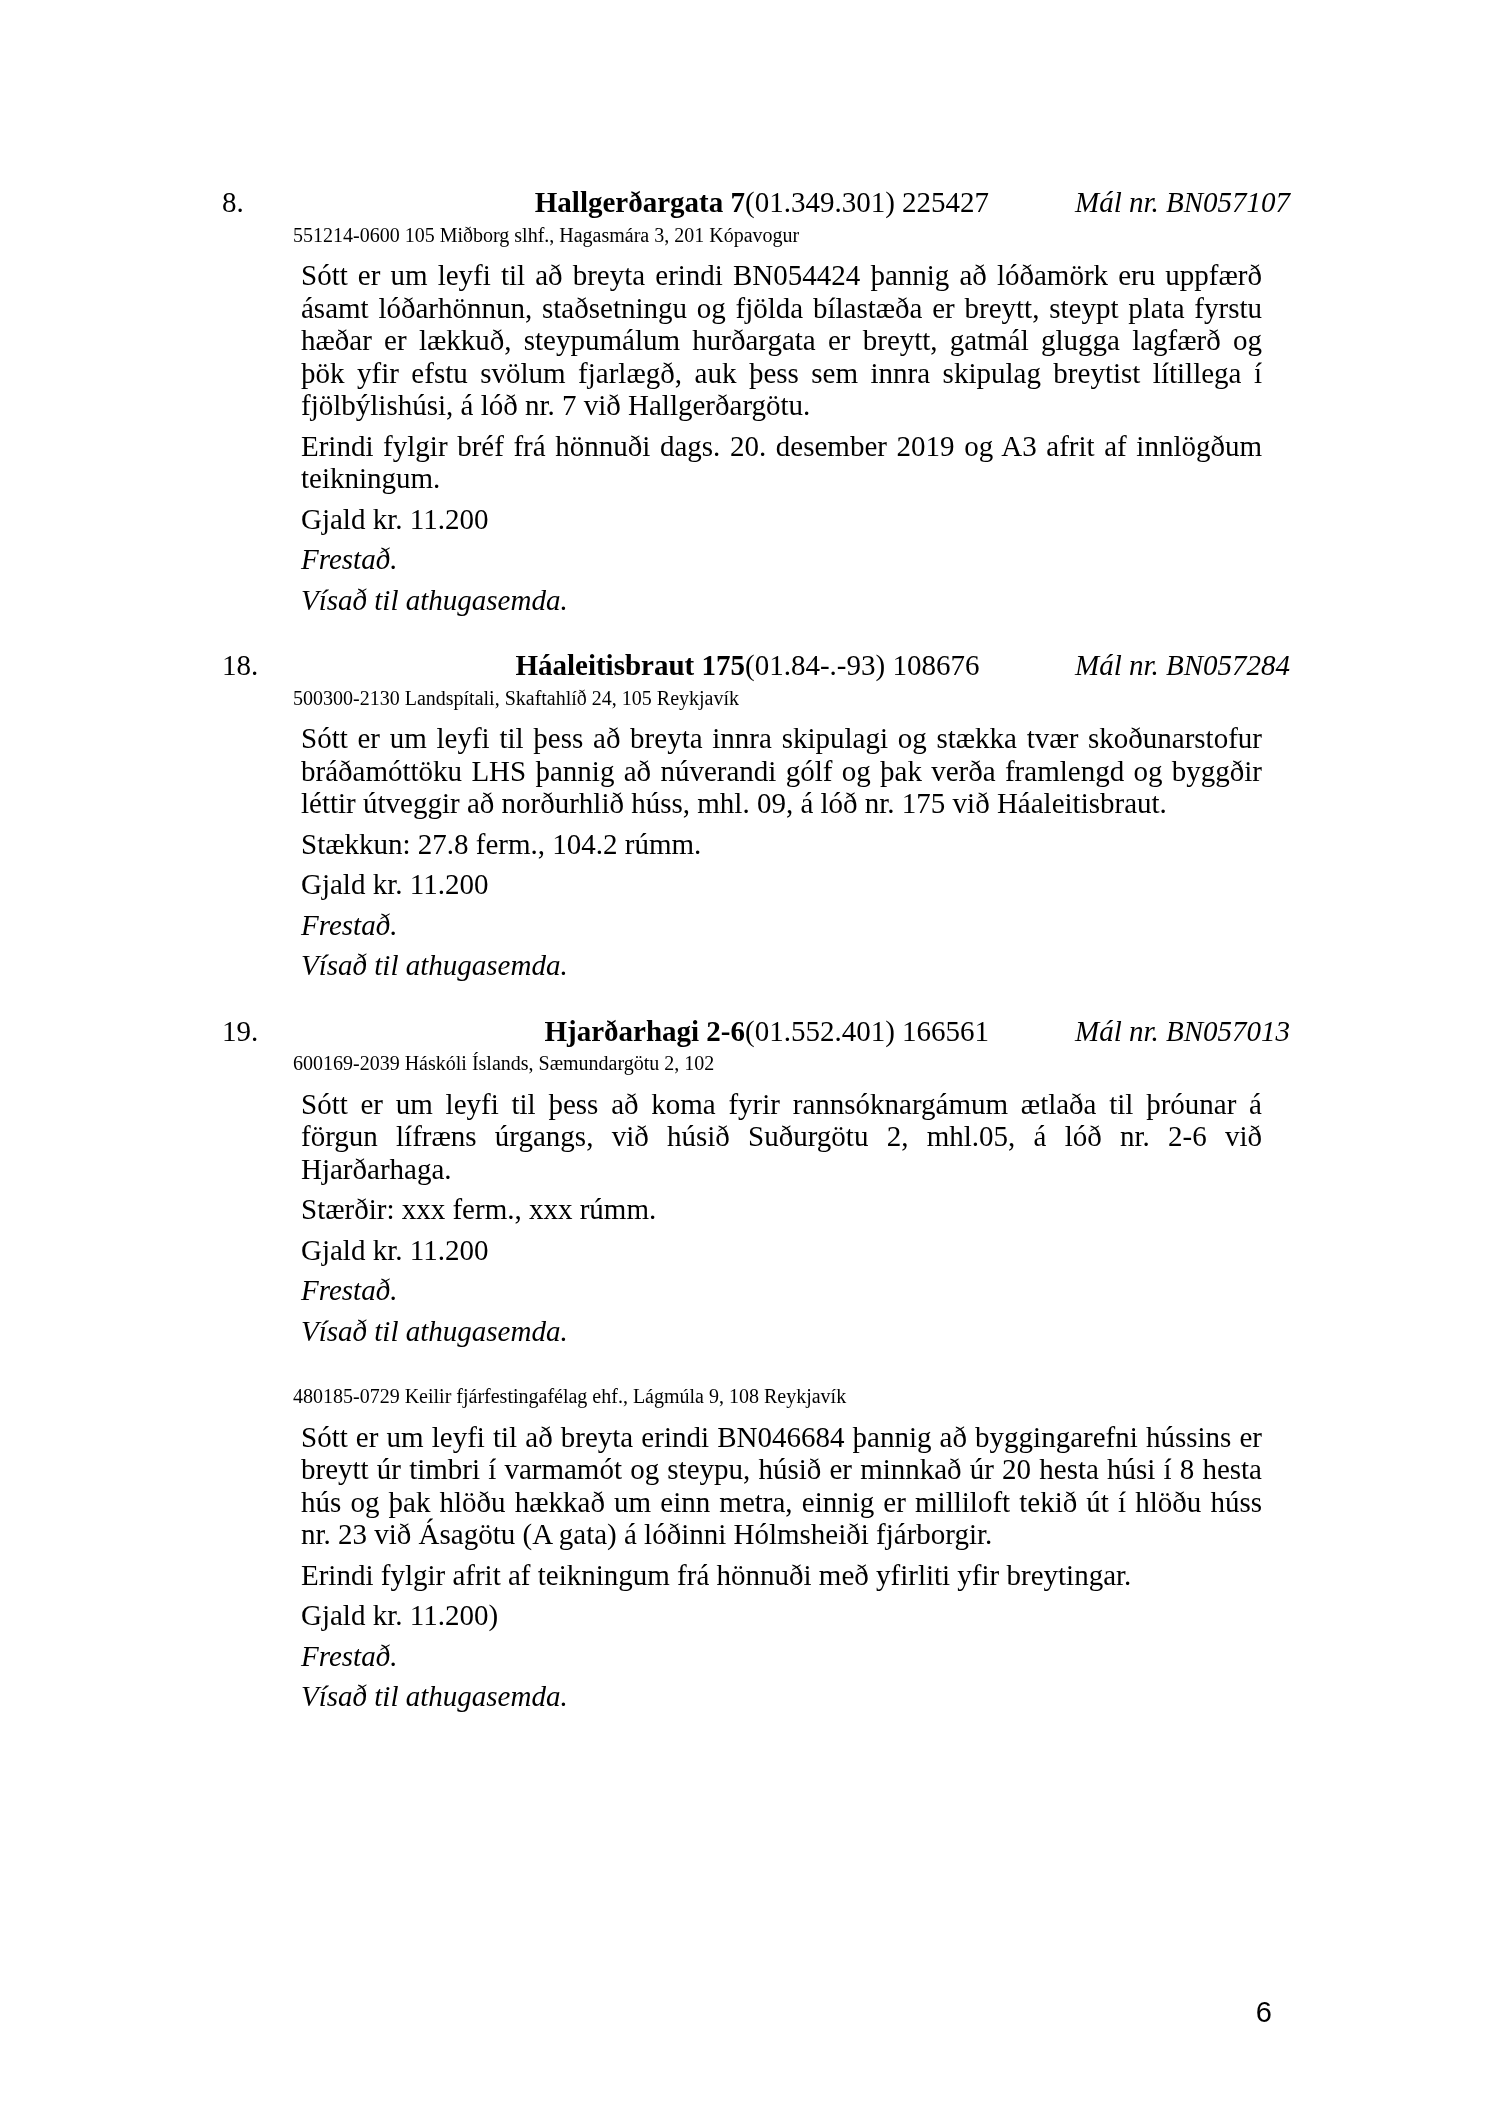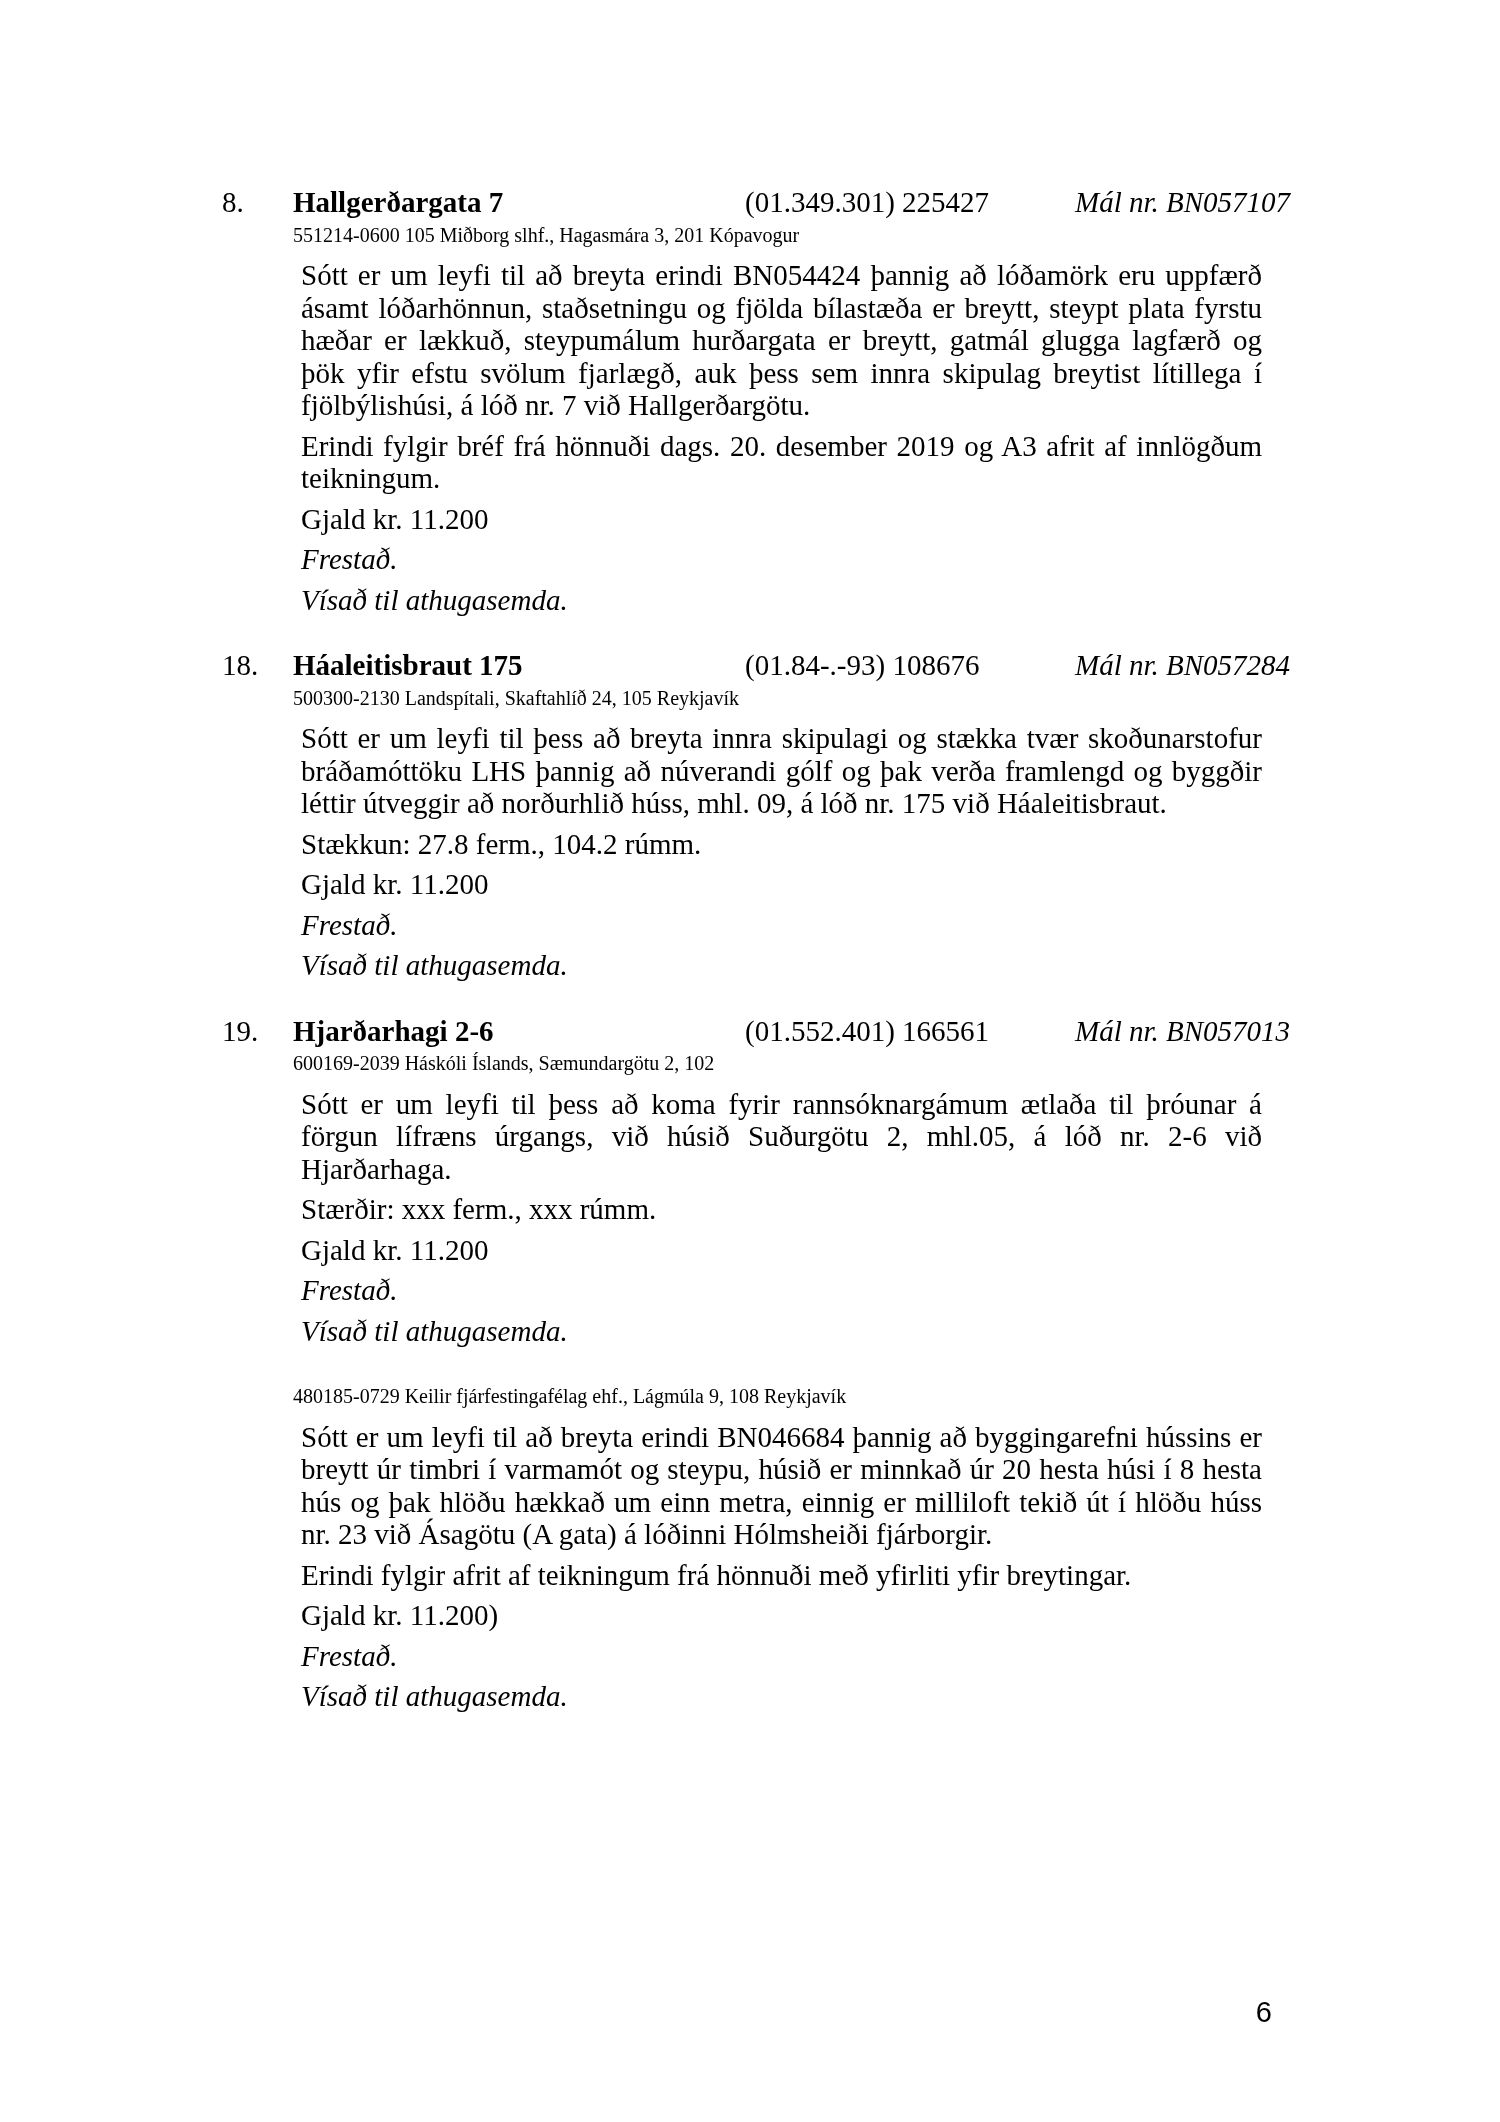--- a/index.html
+++ b/index.html
@@ -32,20 +32,21 @@
     white-space: nowrap;
   }
   .item-number {
     width: 71px;
     flex-shrink: 0;
   }
   .item-title {
     width: 452px;
     flex-shrink: 0;
     font-weight: bold;
+    text-align: right;
   }
   .item-ref {
     width: 330px;
     flex-shrink: 0;
   }
   .item-case {
     flex: 1;
     text-align: left;
     font-style: italic;
   }

